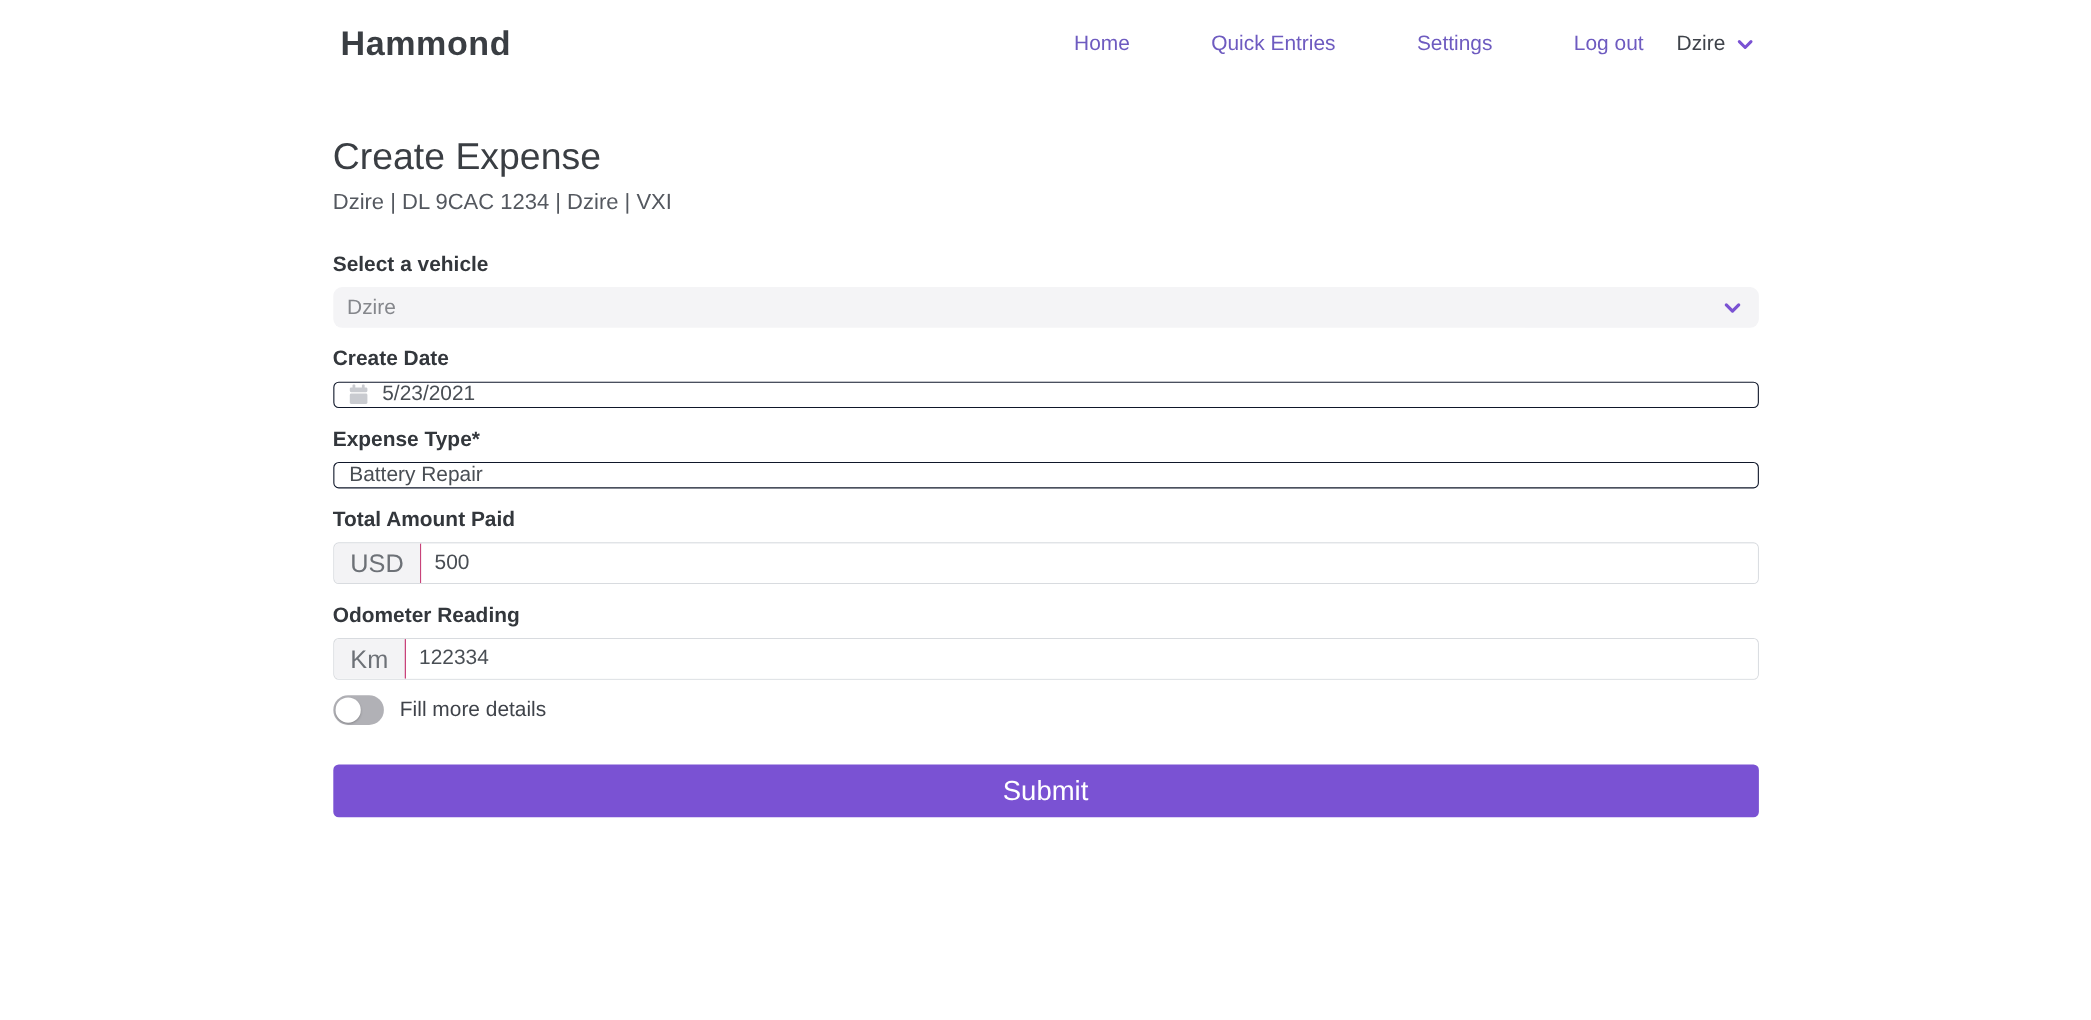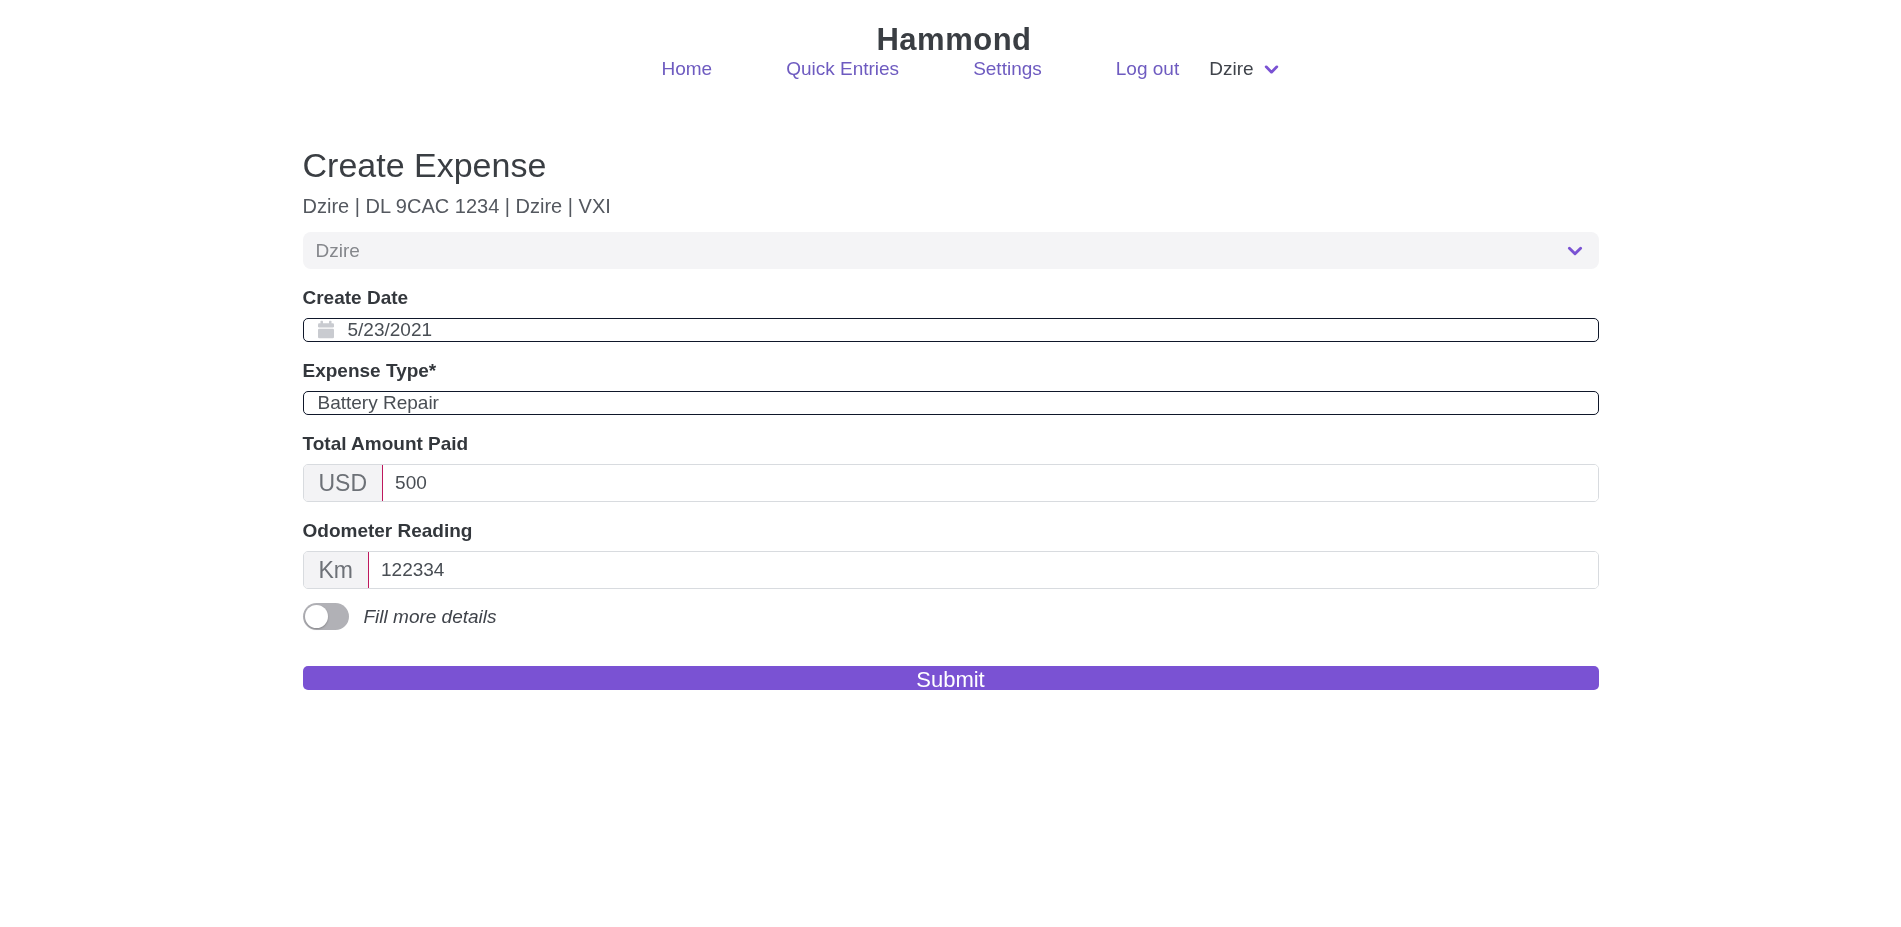--- a/index.html
+++ b/index.html
@@ -5,21 +5,21 @@
   * { box-sizing: border-box; }
   html, body { margin: 0; padding: 0; }
   body {
     width: 1901px;
     height: 927px;
     background: #ffffff;
     font-family: "Liberation Sans", sans-serif;
     color: #3c4043;
     overflow: hidden;
   }
-  .container { width: 1296px; margin: 0 auto; flex-direction: column; }
+  .container { width: 1296px; margin: 0 auto; }
 
   
   header { padding: 22px 0 16px; background: #ffffff; }
   .header-inner { display: flex; align-items: center; justify-content: space-between; }
   .logo {
     font-size: 31px;
     font-weight: bold;
     color: #3a3e43;
     letter-spacing: 0.5px;
     padding-left: 7px;
@@ -111,21 +111,21 @@
     border: none;
     outline: none;
     flex: 1;
     padding: 0 12px;
     font-size: 19px;
     color: #494e54;
     font-family: "Liberation Sans", sans-serif;
   }
 
   
-  .toggle-row { display: flex; align-items: center; gap: 15px; margin-top: 14px; font-style: italic; }
+  .toggle-row { display: flex; align-items: center; gap: 15px; margin-top: 14px; }
   .toggle {
     width: 46px; height: 27px;
     background: #b1b1b6;
     border-radius: 14px;
     position: relative;
     cursor: pointer;
     flex: 0 0 auto;
   }
   .toggle .knob {
     position: absolute;
@@ -134,24 +134,24 @@
     background: #fff;
     border-radius: 50%;
     box-shadow: 0 1px 2px rgba(0,0,0,0.25);
   }
   .toggle-label { font-size: 19px; color: #3f434a; }
 
   
   .submit-btn {
     margin-top: 36px;
     width: 100%;
-    height: 24px;
+    height: 48px;
     background: #7a52d3;
     color: #ffffff;
-    font-size: 22px;
+    font-size: 25px;
     font-family: "Liberation Sans", sans-serif;
     border: none;
     border-radius: 5px;
     cursor: pointer;
   }
 </style>
 </head>
 <body>
 
 <header>
@@ -173,20 +173,21 @@
     </nav>
   </div>
 </header>
 
 <main class="container">
   <h1 class="page-title">Create Expense</h1>
   <div class="page-subtitle">Dzire | DL 9CAC 1234 | Dzire | VXI</div>
 
   <div class="form">
 
+    <label class="field-label first-label">Select a vehicle</label>
     <div class="select-box" role="combobox">
       <span>Dzire</span>
       <span class="chev">
         <svg width="18" height="18" viewBox="0 0 16 16">
             <path d="M3 5.5 L8 10.5 L13 5.5" stroke="#7a52d3" stroke-width="2.6" fill="none" stroke-linecap="round" stroke-linejoin="round"></path>
           </svg>
       </span>
     </div>
 
     <label class="field-label">Create Date</label>

